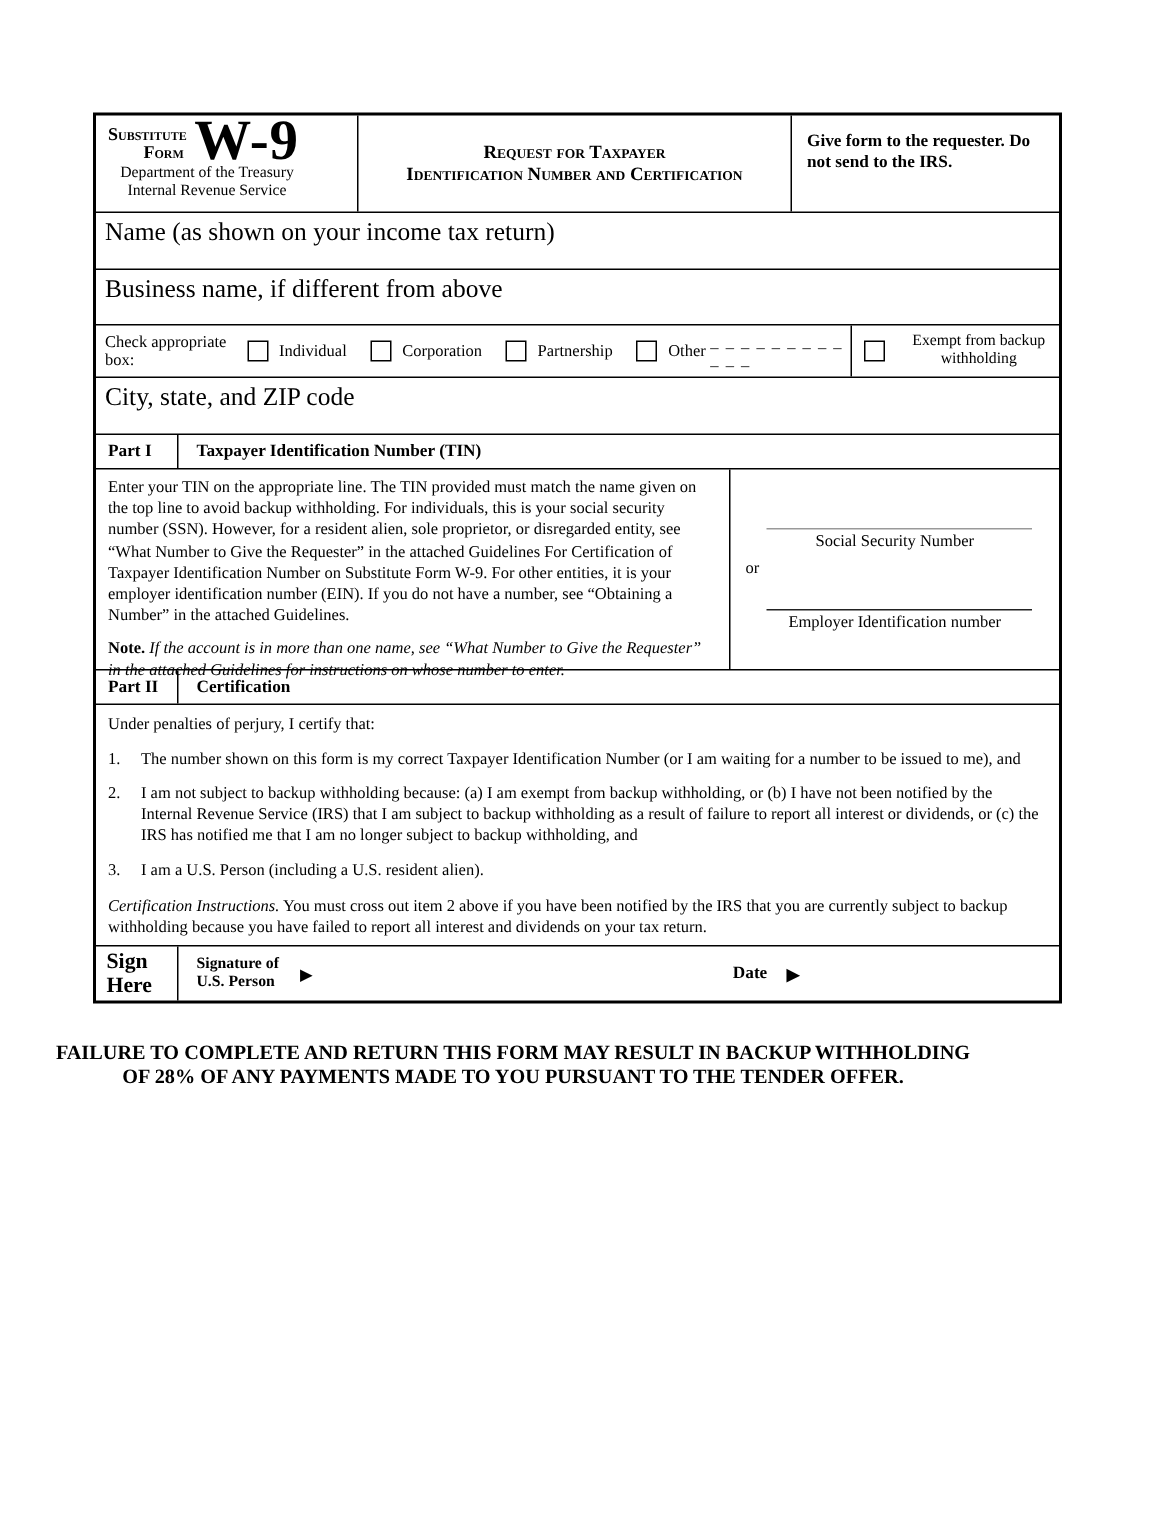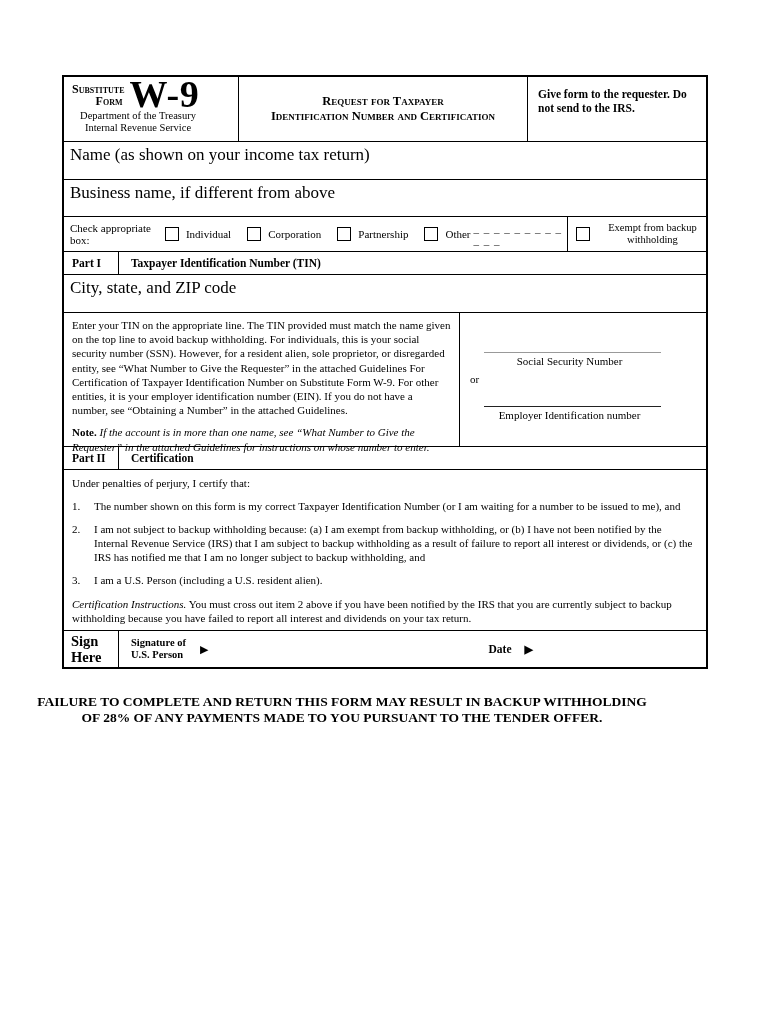--- a/index.html
+++ b/index.html
@@ -60,21 +60,21 @@
   .part-hdr { height: 23px; display: flex; align-items: center; font-weight: bold; font-size: 11.5px; }
   .part-label { width: 55px; flex: none; align-self: stretch; display: flex; align-items: center; padding-left: 8px; border-right: 1px solid #000; }
   .part-title { padding-left: 12px; }
 
   
   .p1-body { height: 134px; display: flex; }
   .p1-left { flex: 1; padding: 5px 8px 0 8px; font-size: 11px; line-height: 14.2px; }
   .p1-note { margin-top: 8px; }
   .p1-note .note-lbl { font-weight: bold; }
   .p1-note .note-txt { font-style: italic; }
-  .p1-right { width: 247px; flex: none; border-left: 1px solid #000; position: relative; font-size: 11px; }
+  .p1-right { width: 220px; flex: none; border-left: 1px solid #000; position: relative; font-size: 11px; }
   .sig-line { position: absolute; left: 24px; width: 177px; border-top: 1.3px solid #999; }
   .ssn-line { top: 39px; }
   .ein-line { top: 93px; border-top-color: #222; }
   .line-lbl { position: absolute; left: 0; width: 219px; text-align: center; font-size: 11px; }
   .ssn-lbl { top: 42px; }
   .ein-lbl { top: 96px; }
   .or-word { position: absolute; left: 10px; top: 60px; font-size: 11px; }
 
   
   .cert-body { height: 161px; padding: 6px 10px 0 8px; font-size: 11px; line-height: 14px; }
@@ -157,27 +157,27 @@
           <span>Other</span>
         </span>
         <span class="other-blank">_ _ _ _ _ _ _ _ _ _ _ _</span>
       </div>
       <div class="check-exempt">
         <span class="checkbox"></span>
         <span class="exempt-label">Exempt from backup withholding</span>
       </div>
     </div>
 
+    <div class="row field-row r-city">
+      <span>City, state, and ZIP code</span>
+    </div>
+
     <div class="row part-hdr">
       <div class="part-label">Part I</div>
       <div class="part-title">Taxpayer Identification Number (TIN)</div>
-    </div>
-
-    <div class="row field-row r-city">
-      <span>City, state, and ZIP code</span>
     </div>
 
     <div class="row p1-body">
       <div class="p1-left">
         <div>Enter your TIN on the appropriate line.  The TIN provided must match the name given on the top line to avoid backup withholding.  For individuals, this is your social security number (SSN).  However, for a resident alien, sole proprietor, or disregarded entity, see “What Number to Give the Requester” in the attached Guidelines For Certification of Taxpayer Identification Number on Substitute Form W-9.  For other entities, it is your employer identification number (EIN).  If you do not have a number, see “Obtaining a Number” in the attached Guidelines.</div>
         <div class="p1-note">
           <span class="note-lbl">Note.</span>
           <span class="note-txt">If the account is in more than one name, see “What Number to Give the Requester” in the attached Guidelines for instructions on whose number to enter.</span>
         </div>
       </div>

